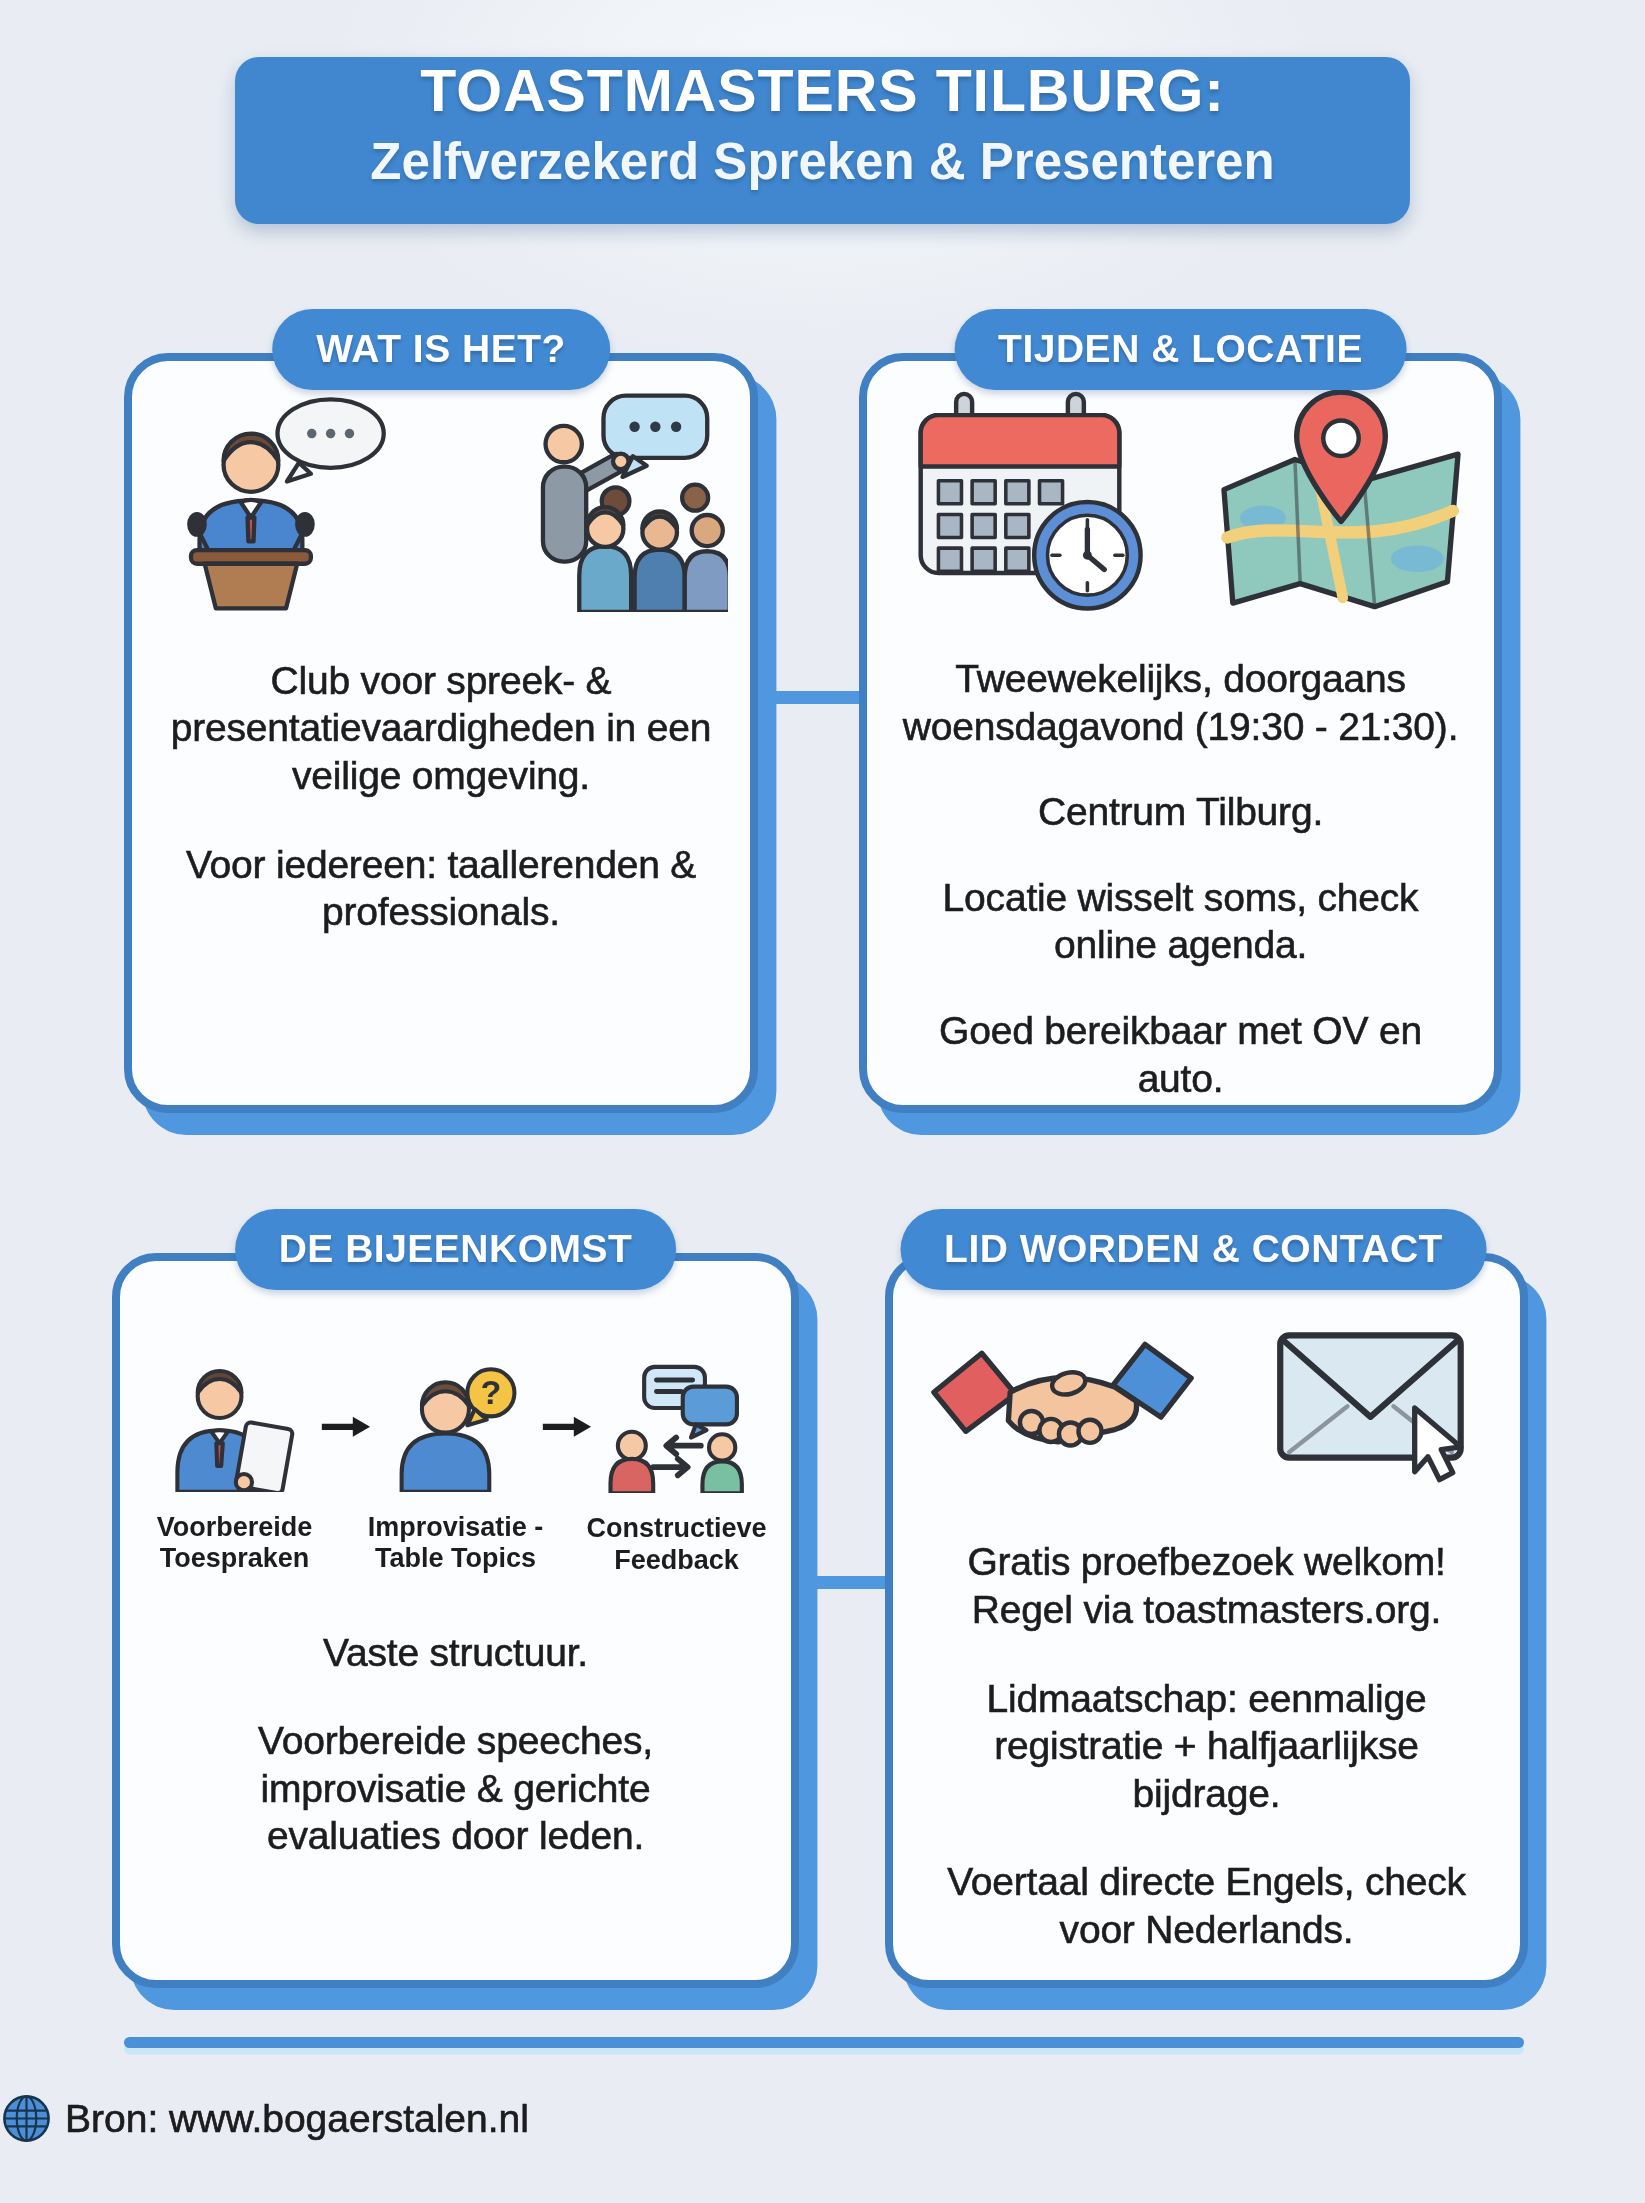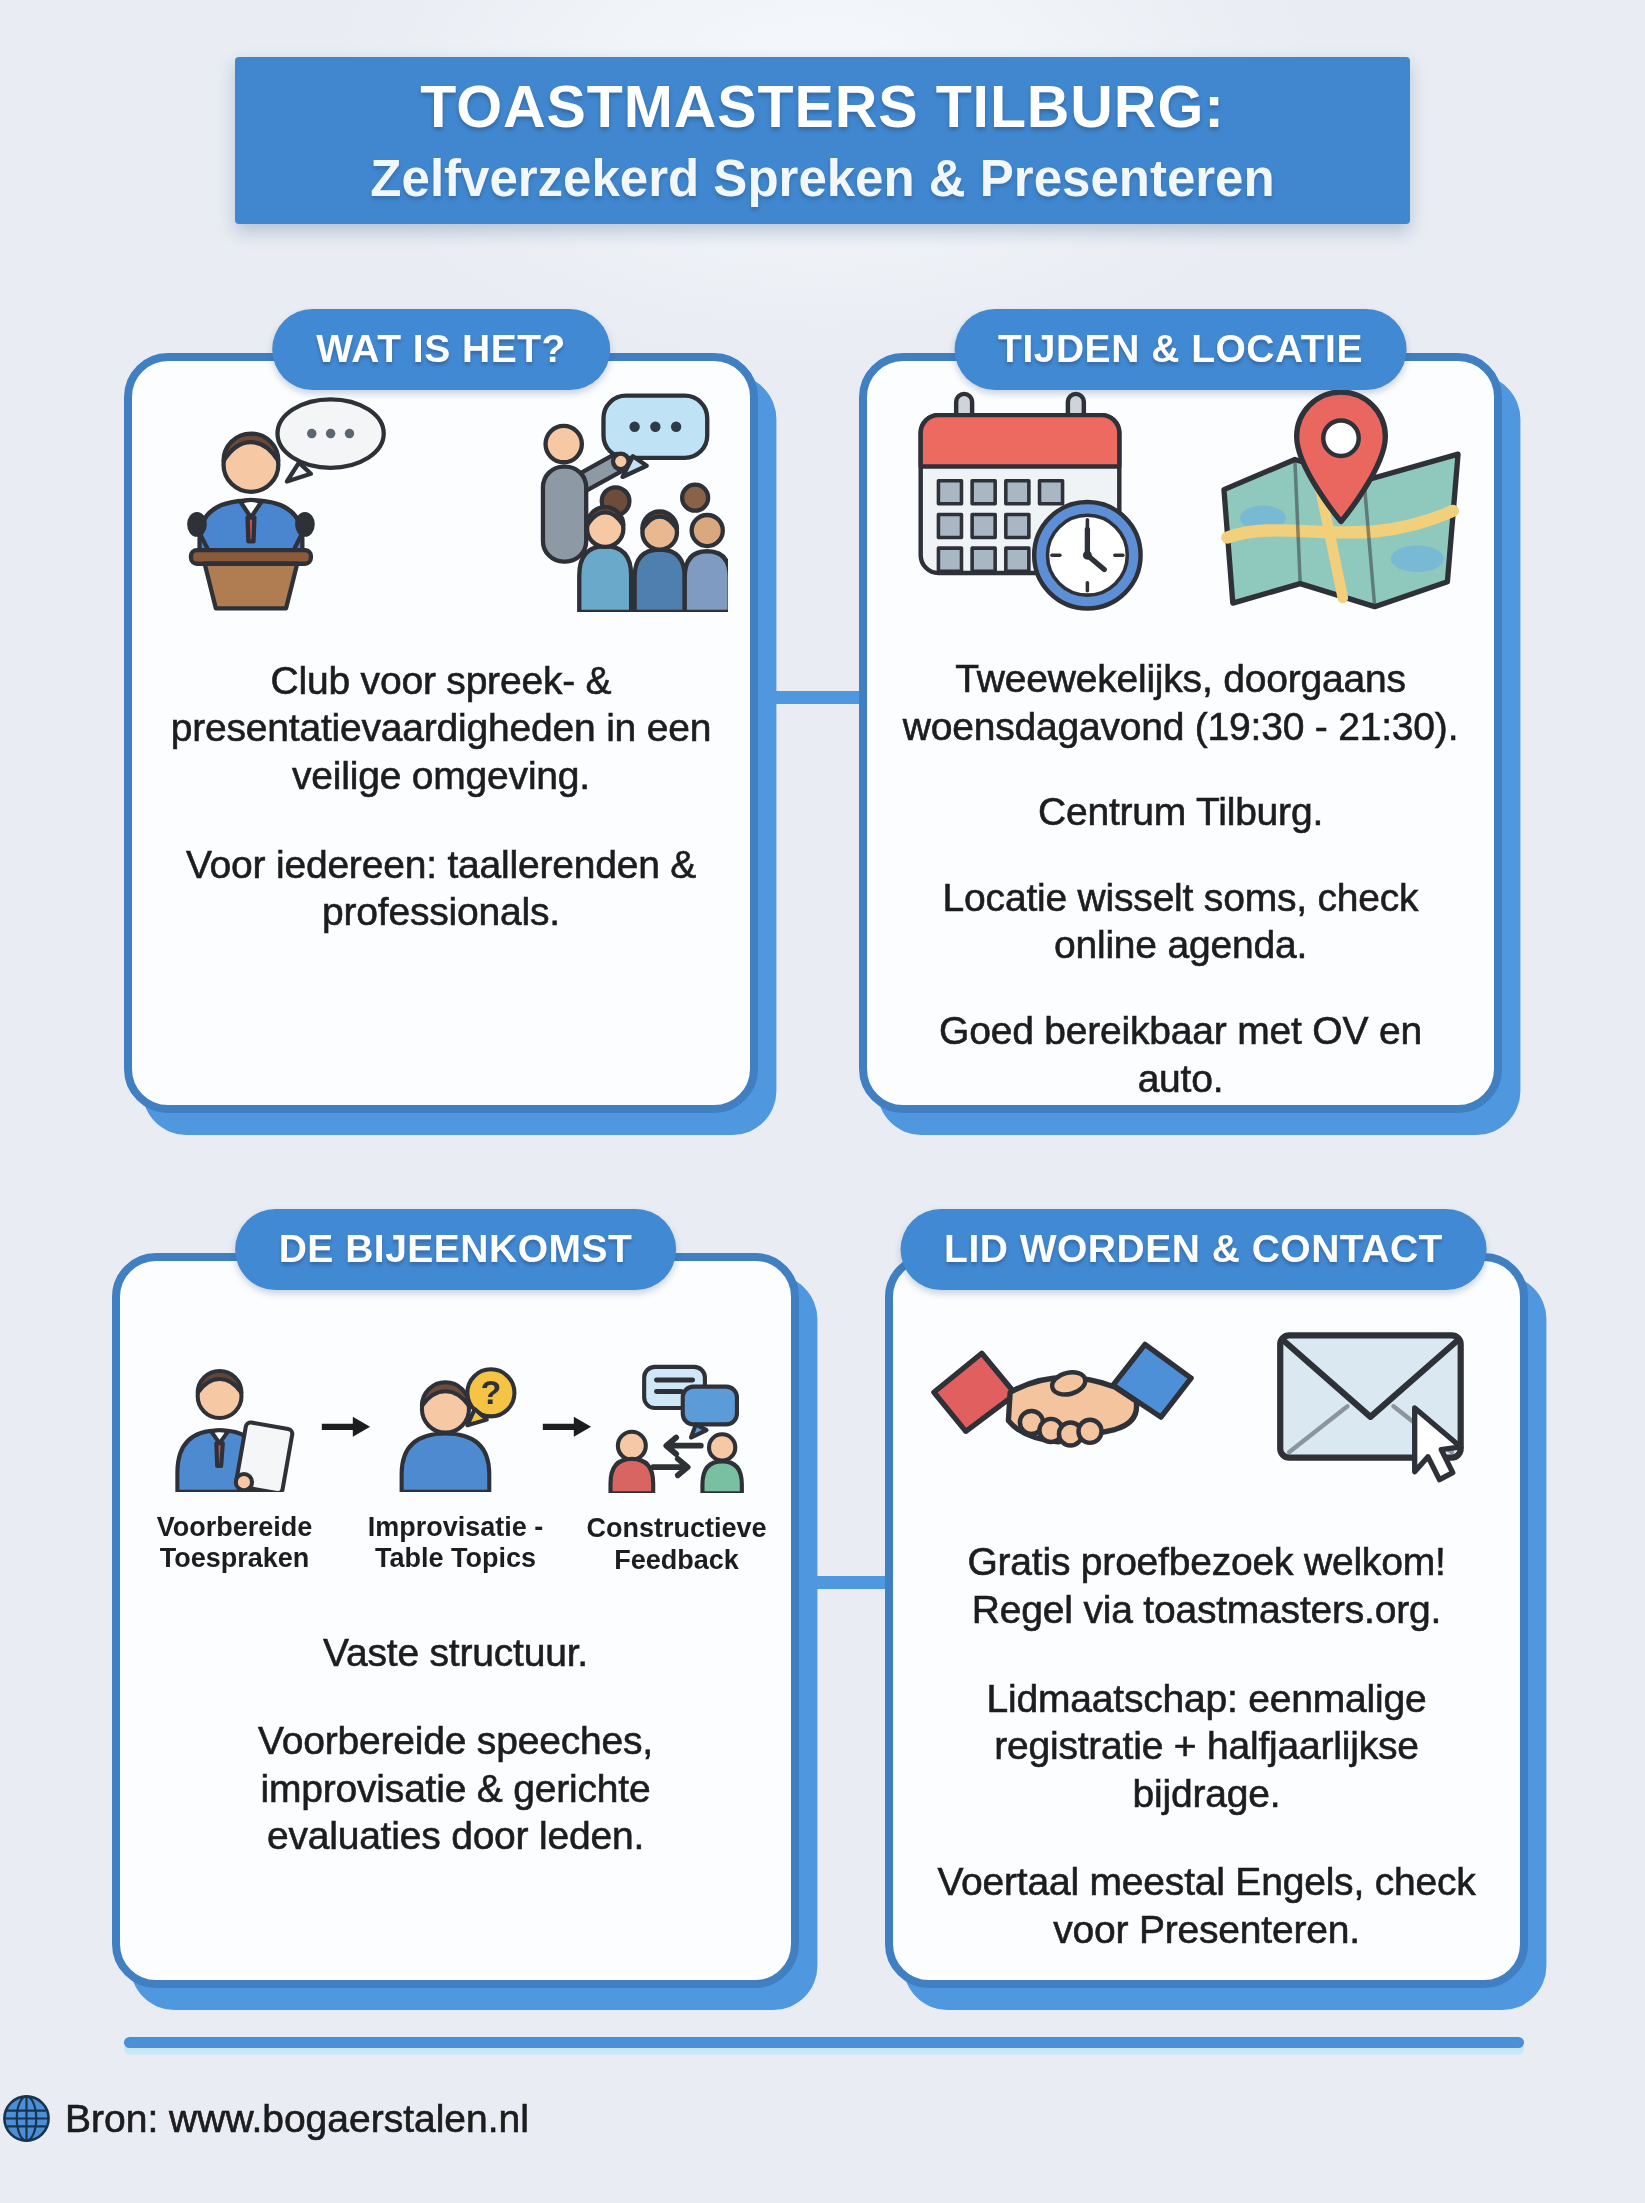--- a/index.html
+++ b/index.html
@@ -4,22 +4,22 @@
 <style>
   html,body{margin:0;padding:0;}
   .page{
     position:relative;width:1646px;height:2204px;overflow:hidden;
     background:radial-gradient(ellipse 826px 459px at 50% 4%, #f6f9fc 0%, rgba(246,249,252,0) 60%), #e9edf3;
     font-family:"Liberation Sans", sans-serif;color:#1d1d20;
   }
   
   .banner{
     position:absolute;left:235px;top:57px;width:1175px;height:167px;
-    background:#4087d0;border-radius:4px;
-    display:flex;flex-direction:column;align-items:center;justify-content:center;gap:7.3px;
+    background:#4087d0;border-radius:24px;
+    display:flex;flex-direction:column;align-items:center;justify-content:flex-start;gap:7.3px;
     box-shadow:0 7.3px 16.5px rgba(50,90,140,.28);
   }
   .banner-l1{font-size:59px;font-weight:800;letter-spacing:0.9px;color:#fff;text-shadow:0 2.8px 4.6px rgba(0,0,0,.22);}
   .banner-l2{font-size:51px;font-weight:800;color:#f2f7fc;text-shadow:0 2.8px 4.6px rgba(0,0,0,.18);}
   
   .connector{position:absolute;left:730px;width:184px;height:13px;border-radius:6.4px;background:#4f97de;z-index:0;}
   .connector.c-top{top:691px;}
   .connector.c-bottom{top:1576px;}
   .divider{position:absolute;left:124px;top:2037px;width:1400px;height:11px;border-radius:5.5px;background:#4a90d9;box-shadow:0 6.4px 0 #c8e7f7;}
   
@@ -316,21 +316,21 @@
               <rect x="24" y="22" width="204" height="138" rx="10" fill="#d9e8f1"></rect>
               <path d="M28 28 L126 114 L224 28" fill="none"></path>
               <path d="M34 154 L100 102 M218 154 L152 102" stroke-width="5" opacity=".45" fill="none"></path>
               <path d="M176 104 l52 44 -22 3 13 26 -15 8 -13 -26 -15 17 z" fill="#ffffff" stroke-width="6"></path>
             </g>
           </svg>
         </span>
       </div>
       <p class="p">Gratis proefbezoek welkom! Regel via toastmasters.org.</p>
       <p class="p">Lidmaatschap: eenmalige registratie + halfjaarlijkse bijdrage.</p>
-      <p class="p">Voertaal meestal Engels, check voor Presenteren.</p>
+      <p class="p">Voertaal directe Engels, check voor Nederlands.</p>
     </div>
   </div>
 
   <div class="footer-row">
     <span>
       <svg width="53" viewBox="0 0 60 60">
         <circle cx="30" cy="30" r="25" fill="#4d8fd6" stroke="#17354f" stroke-width="3"></circle>
         <ellipse cx="30" cy="30" rx="11" ry="25" fill="none" stroke="#17354f" stroke-width="2.5"></ellipse>
         <path d="M30 5 v50 M8 21 h44 M5 30 h50 M8 39 h44" fill="none" stroke="#17354f" stroke-width="2.5"></path>
       </svg>

